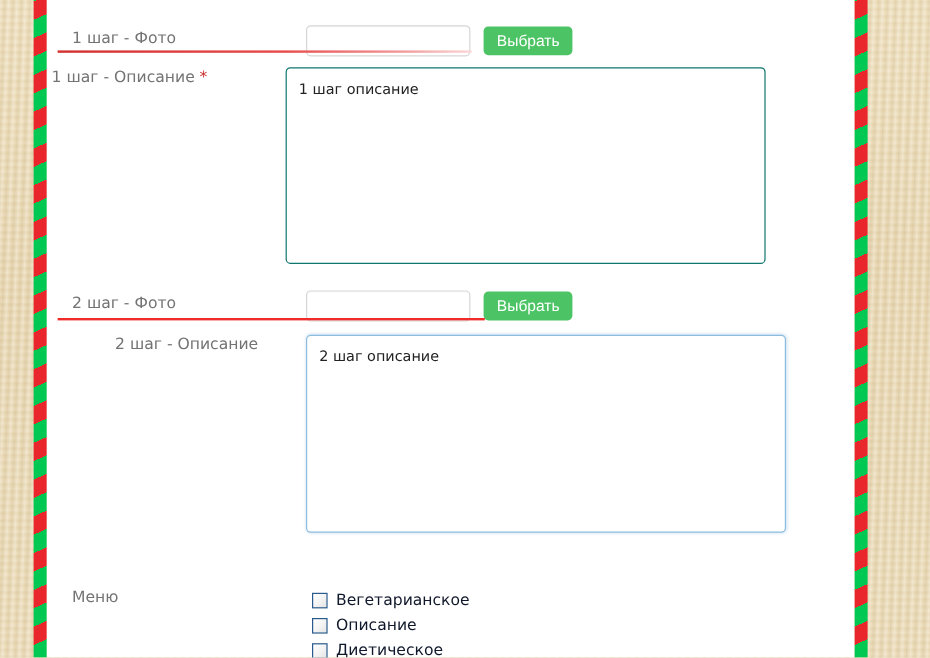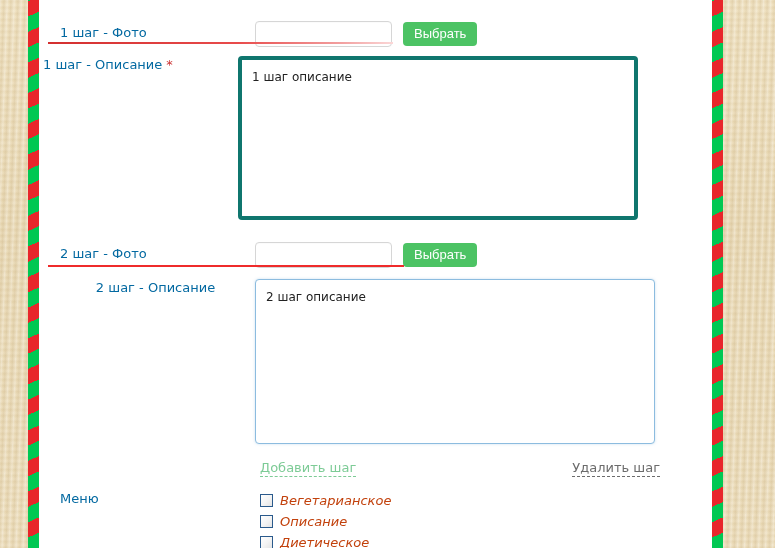--- a/index.html
+++ b/index.html
@@ -50,21 +50,21 @@
 
   
   .row {
     position: absolute;
     display: flex;
     align-items: flex-start;
   }
 
   .field-label {
     font-size: 13px;
-    color: #0369a1;
+    color: #737373;
     line-height: 17px;
     white-space: nowrap;
   }
   .req-star {
     color: #cc3333;
     font-size: 13px;
     margin-left: 4px;
   }
 
   
@@ -114,21 +114,21 @@
     background: #ffffff;
     font-family: "DejaVu Sans", "Liberation Sans", sans-serif;
     font-size: 12px;
     color: #222;
     padding: 9px 10px;
     resize: none;
     outline: none;
     line-height: 16px;
   }
   .ta-normal {
-    border: 4px solid #0f766e;
+    border: 1px solid #0f766e;
     height: 164px;
   }
   .ta-focus {
     border: 1px solid #8cbcdf;
     height: 165px;
     box-shadow: 0 0 3px rgba(110,170,215,0.35);
   }
 
   
   .dlink {
@@ -152,23 +152,22 @@
     width: 13px;
     height: 13px;
     border: 1px solid #2a5a8c;
     background: linear-gradient(135deg,#ffffff 0%, #f3f3f3 55%, #e3e3e3 100%);
     flex: 0 0 auto;
     margin-right: 7px;
     cursor: pointer;
   }
   .cb-label {
     font-size: 13px;
-    color: #c2410c;
-    white-space: nowrap;
-    font-style: italic;
+    color: #0f172a;
+    white-space: nowrap;
   }
 </style>
 </head>
 <body>
 
 <div id="page">
 
   <div class="edge-stripe edge-left"></div>
   <div class="edge-stripe edge-right"></div>
 
@@ -199,24 +198,20 @@
     <div class="red-rule" style="left:9px; top:265px; width:356px;"></div>
 
     <div class="row" style="left:21px; top:279px;">
       <div style="width:195px; display:flex; align-items:baseline;justify-content:center;">
         <span class="field-label">2 шаг - Описание</span>
         <span class="req-star"></span>
       </div>
       <textarea class="ta ta-focus" style="">2 шаг описание</textarea>
     </div>
 
-    <div class="row" style="left:221px; top:460px; width:400px; justify-content:space-between;">
-      <span class="dlink dlink-add">Добавить шаг</span>
-      <span class="dlink dlink-del">Удалить шаг</span>
-    </div>
 
     <div class="row" style="left:21px; top:490px;">
       <div class="field-label" style="width:200px;">Меню</div>
       <div>
 
         <div class="cb-item">
           <span class="cb-box"></span>
           <span class="cb-label">Вегетарианское</span>
         </div>
 

